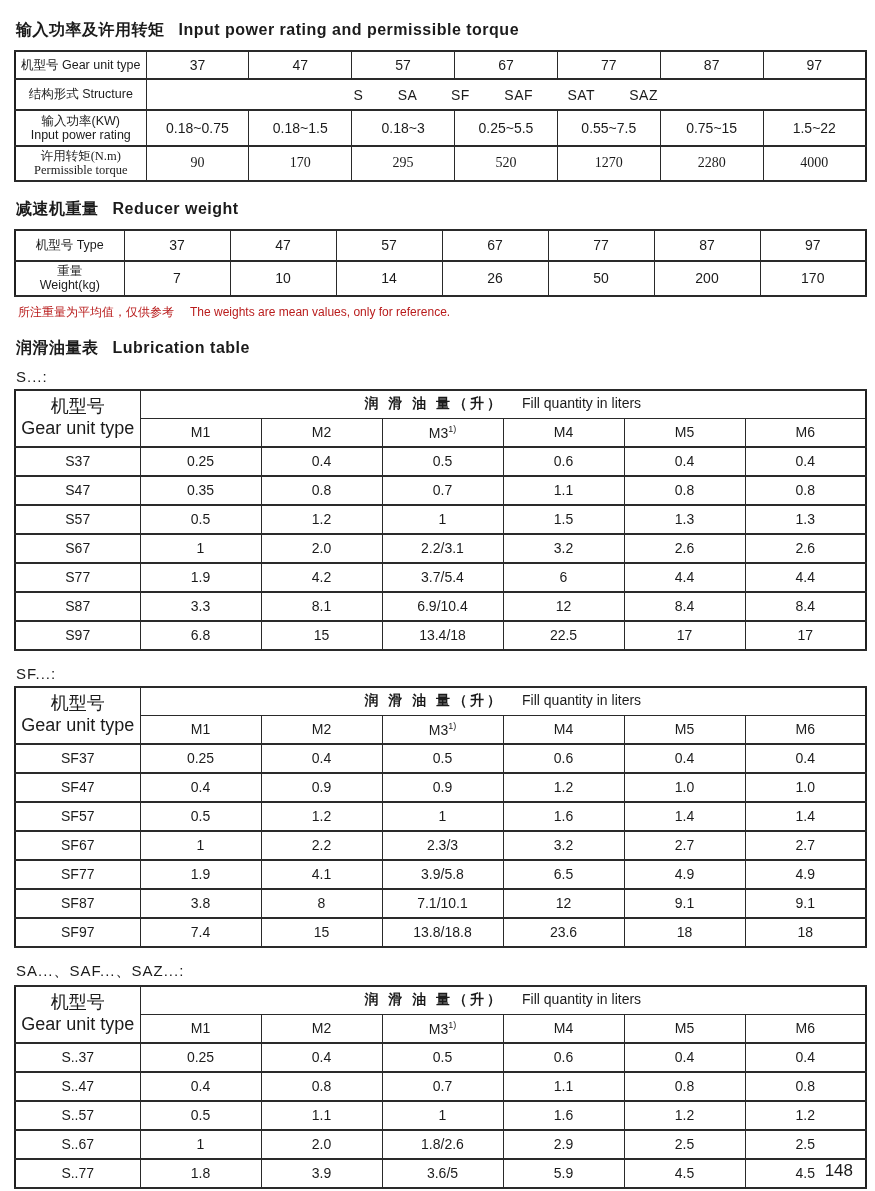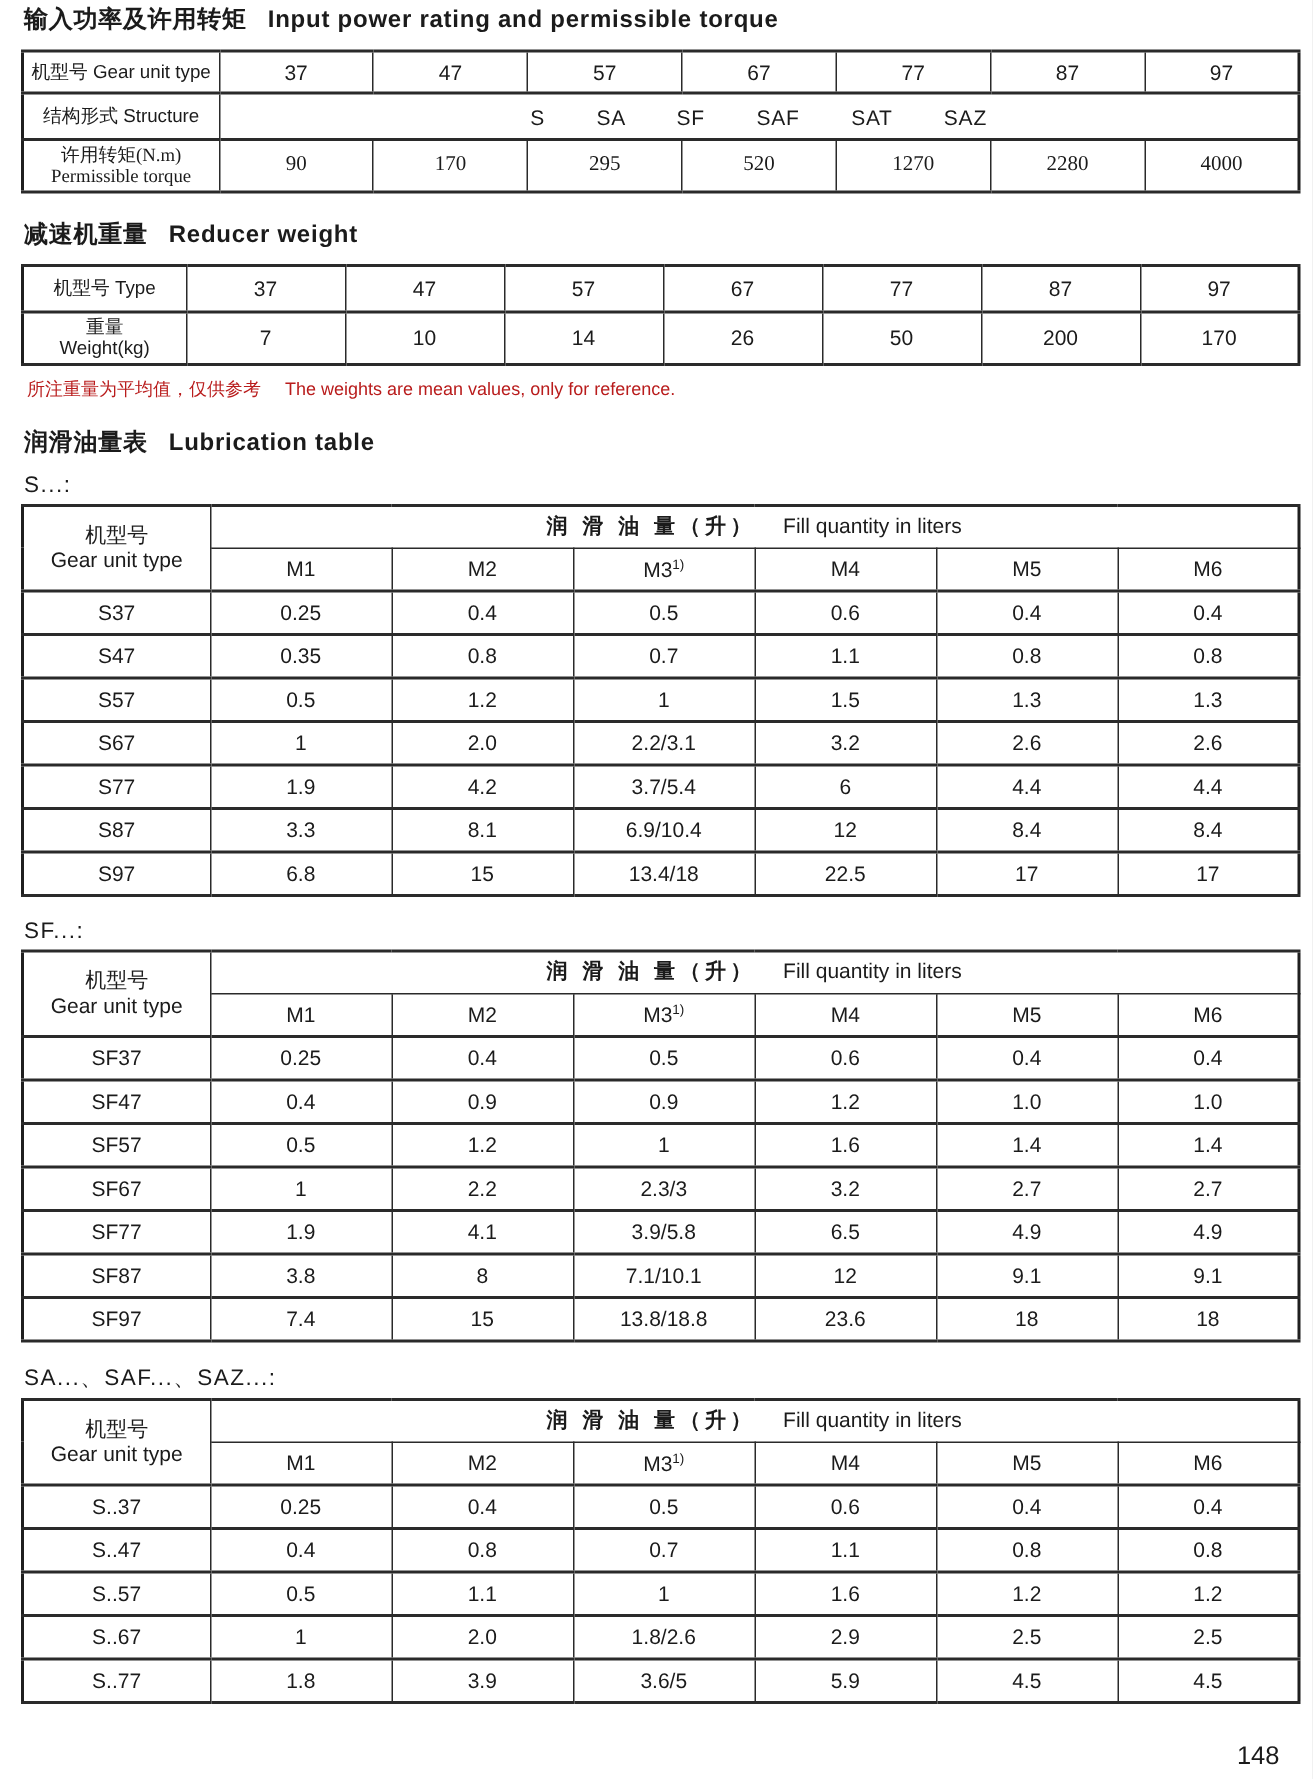--- a/index.html
+++ b/index.html
@@ -1,18 +1,18 @@
 <!DOCTYPE html>
 <html><head>
 <meta charset="utf-8">
 <style>
   html,body{margin:0;padding:0;background:#e8e8e8;}
   .page{
     width:875px;height:1191px;background:#ffffff;margin:0 auto;
-    box-sizing:border-box;padding:3px 8px 0 14px;position:relative;
+    box-sizing:border-box;padding:20px 8px 0 14px;position:relative;
     font-family:"Liberation Sans","DejaVu Sans",sans-serif;color:#1b1b1b;
   }
   h2.sec-title{font-size:16px;font-weight:bold;margin:0 0 9px 2px;letter-spacing:.5px;}
   h2.sec-title .en{margin-left:14px;}
   .caption{font-size:15px;margin:0 0 4px 2px;letter-spacing:1px;}
   table{border-collapse:collapse;table-layout:fixed;width:853px;border:2px solid #1f1f1f;}
   th,td{
     border:1px solid #2a2a2a;border-top-width:2px;border-bottom-width:2px;
     text-align:center;vertical-align:middle;padding:2px 2px;
     font-size:14px;font-weight:normal;overflow:hidden;
@@ -35,21 +35,21 @@
   .note .en{margin-left:16px;}
   
   .lube-table col.lbl-col{width:125px;}
   .lube-table thead th{height:23px;}
   .lube-table tbody td{height:23px;}
   .lube-table .fill-hdr{border-bottom-width:1px;font-size:14px;}
   .lube-table .fill-hdr .zh{font-weight:bold;letter-spacing:3px;}
   .lube-table .fill-hdr .en{margin-left:18px;}
   .lube-table .m-row th{border-top-width:1px;}
   .lube-table sup{font-size:9px;vertical-align:super;}
-  .lube-table .hdr-lbl{font-size:14px;line-height:1.2;}
+  .lube-table .hdr-lbl{font-size:18px;line-height:1.2;}
   .spacer-s{height:14px;}
   .spacer-m{height:17px;}
   .page-number{position:absolute;right:22px;bottom:10px;font-size:17px;}
 </style>
 </head>
 <body>
 
 <div class="page">
 
   <h2 class="sec-title"><span>输入功率及许用转矩</span><span class="en">Input power rating and permissible torque</span></h2>
@@ -72,20 +72,33 @@
         <td>47</td>
         <td>57</td>
         <td>67</td>
         <td>77</td>
         <td>87</td>
         <td>97</td>
       </tr>
       <tr class="row-structure">
         <td class="lbl-cell">结构形式 Structure</td>
         <td colspan="7" class="structure-val">S SA SF SAF SAT SAZ</td>
+      </tr>
+      <tr class="row-power">
+        <td>
+          <div class="lbl-two">输入功率(KW)</div>
+          <div class="lbl-two">Input power rating</div>
+        </td>
+        <td>0.18~0.75</td>
+        <td>0.18~1.5</td>
+        <td>0.18~3</td>
+        <td>0.25~5.5</td>
+        <td>0.55~7.5</td>
+        <td>0.75~15</td>
+        <td>1.5~22</td>
       </tr>
       <tr class="row-torque">
         <td>
           <div class="lbl-two">许用转矩(N.m)</div>
           <div class="lbl-two">Permissible torque</div>
         </td>
         <td>90</td>
         <td>170</td>
         <td>295</td>
         <td>520</td>

